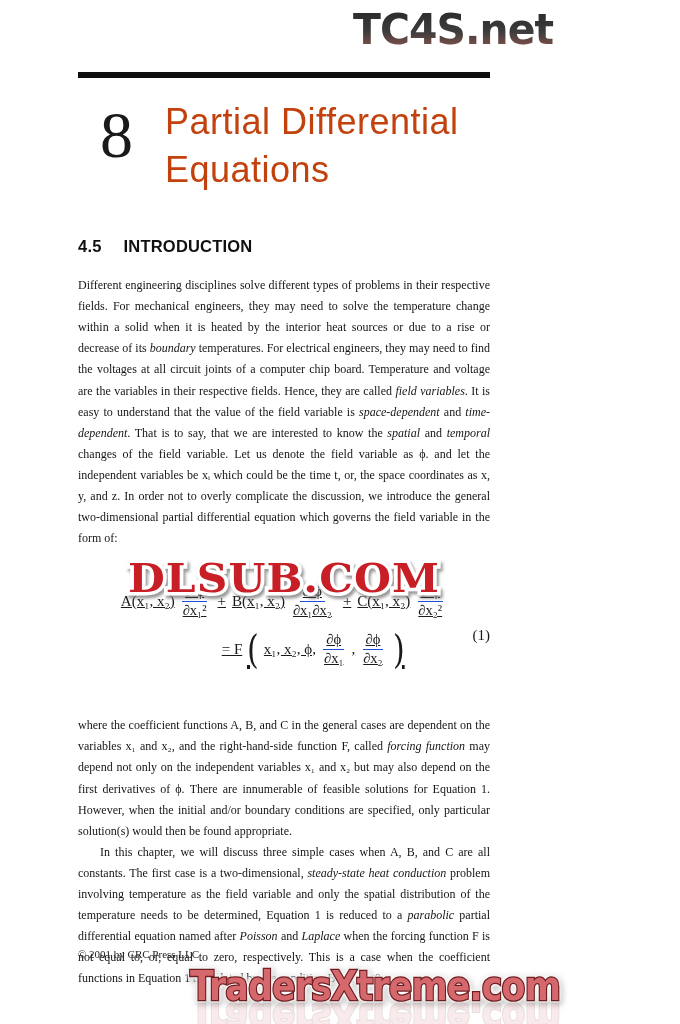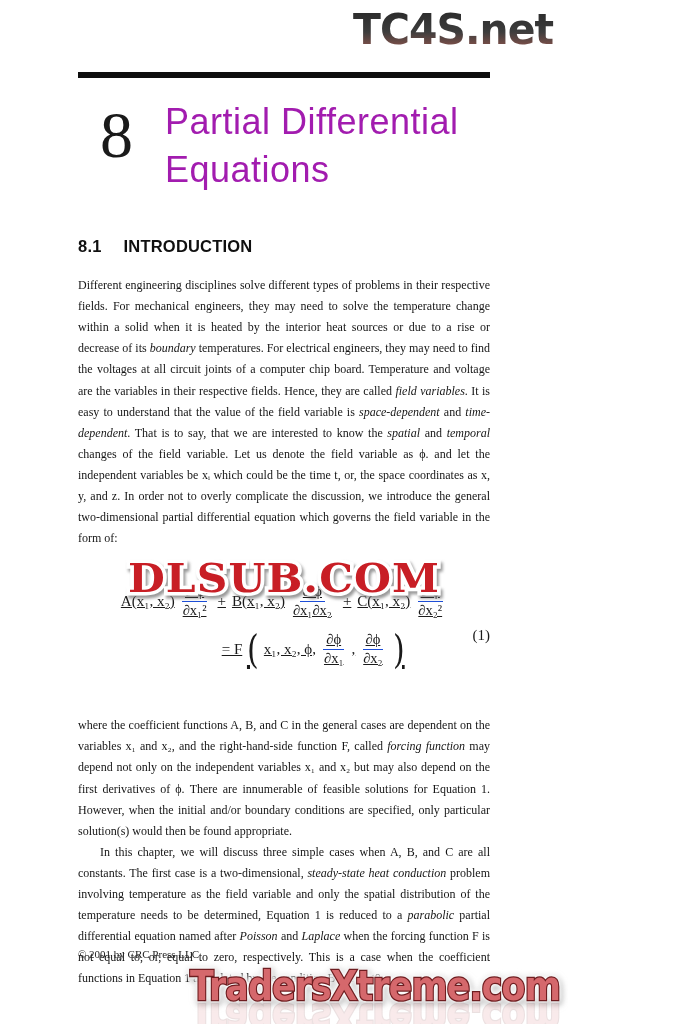--- a/index.html
+++ b/index.html
@@ -17,21 +17,21 @@
   .rule { position:relative; top:72px; height:6px; background:#0e0e0e; width:100%; }
 
   
   .chapter { display:flex; margin-top:92px; padding-left:22px; }
   .chapter-number {
     font-family:"Liberation Serif", serif; font-size:66px; line-height:1.0;
     font-weight:400; margin-right:32px; margin-top:4px;
   }
   .chapter-title {
     font-family:"Liberation Sans", sans-serif; font-size:36px; line-height:1.32;
-    font-weight:400; letter-spacing:0.5px; max-width:340px; color:#a21caf;
+    font-weight:400; letter-spacing:0.5px; max-width:340px; color:#c2410c;
   }
 
   
   .section-heading {
     margin-top:44px; font-family:"Liberation Sans", sans-serif;
     font-weight:bold; font-size:16.5px; letter-spacing:0.2px; color:#101010;
   }
   .section-heading .sec-num { margin-right:22px; }
 
   
@@ -103,21 +103,21 @@
   </svg>
 
   <div class="rule"></div>
 
   <div class="chapter">
     <div class="chapter-number">8</div>
     <div class="chapter-title">Partial Differential Equations</div>
   </div>
 
   <div class="section-heading">
-    <span class="sec-num">8.1</span><span>INTRODUCTION</span>
+    <span class="sec-num">4.5</span><span>INTRODUCTION</span>
   </div>
 
   <p class="para p1"><span>Different engineering disciplines solve different types of problems in their respective fields. For mechanical engineers, they may need to solve the temperature change within a solid when it is heated by the interior heat sources or due to a rise or decrease of its </span><em>boundary</em><span> temperatures. For electrical engineers, they may need to find the voltages at all circuit joints of a computer chip board. Temperature and voltage are the variables in their respective fields. Hence, they are called </span><em>field variables</em><span>. It is easy to understand that the value of the field variable is </span><em>space-dependent</em><span> and </span><em>time-dependent</em><span>. That is to say, that we are interested to know the </span><em>spatial</em><span> and </span><em>temporal</em><span> changes of the field variable. Let us denote the field variable as ϕ. and let the independent variables be xᵢ which could be the time t, or, the space coordinates as x, y, and z. In order not to overly complicate the discussion, we introduce the general two-dimensional partial differential equation which governs the field variable in the form of:</span></p>
 
   <div class="eq-wrap">
     <svg class="dlsub" width="330" height="54" viewBox="0 0 330 54">
       <text x="165" y="41" text-anchor="middle" textLength="312" lengthAdjust="spacingAndGlyphs" class="dlsub-text">DLSUB.COM</text>
     </svg>
 
     <div class="eq-line1">

